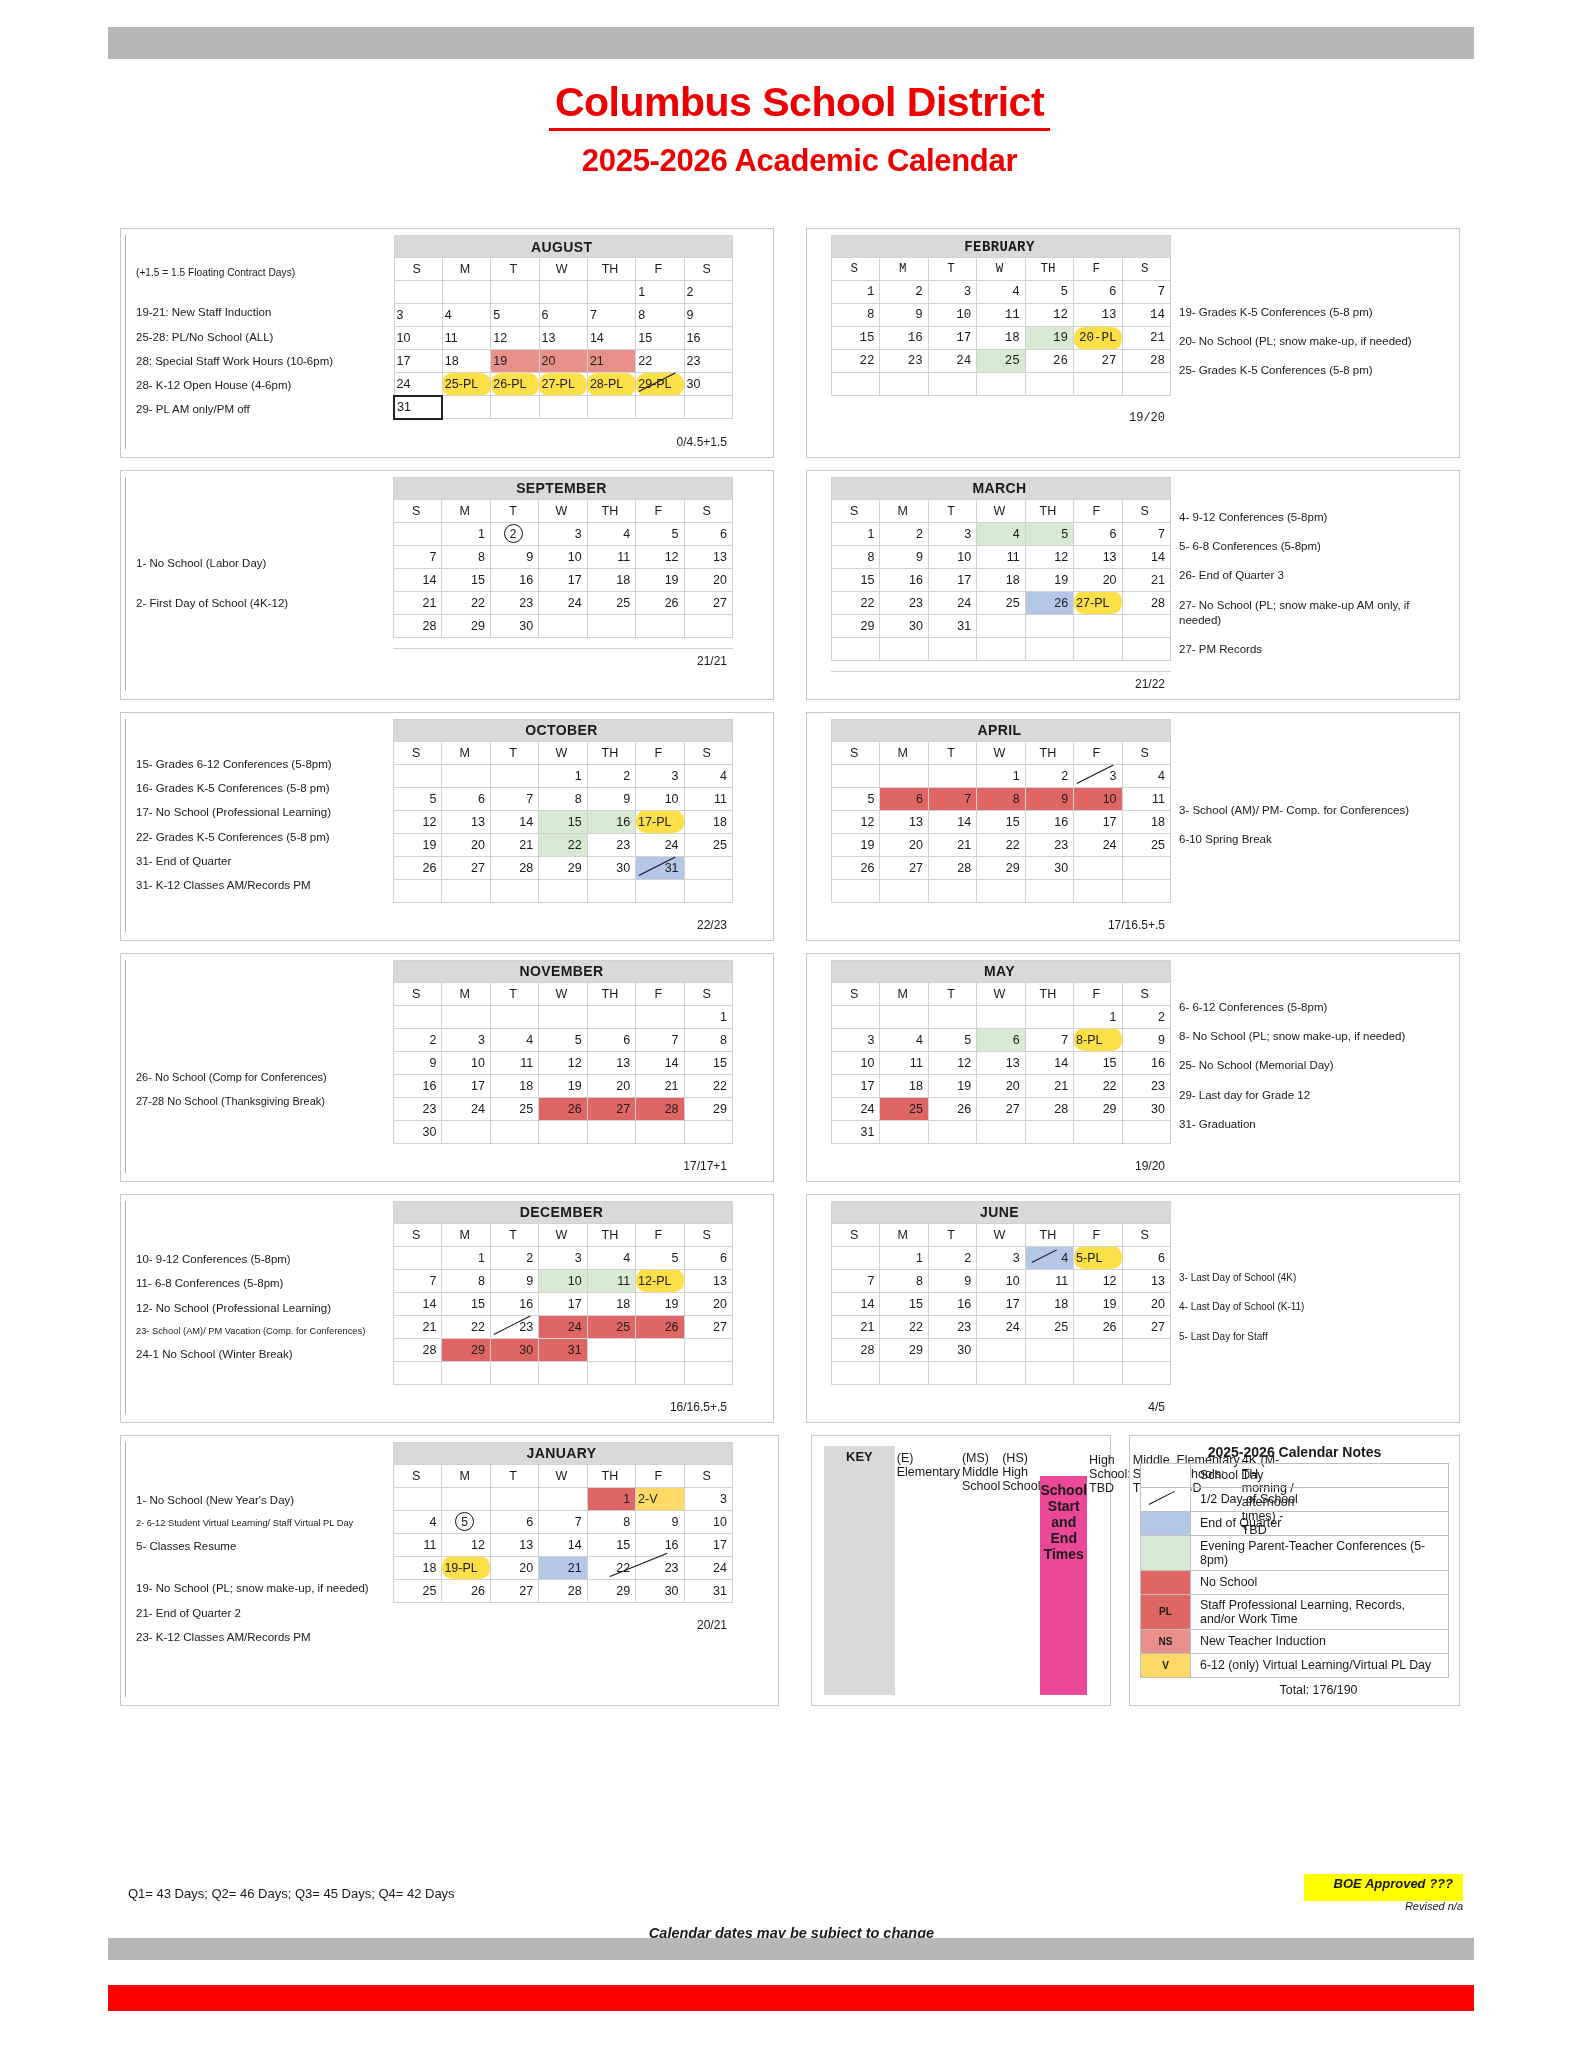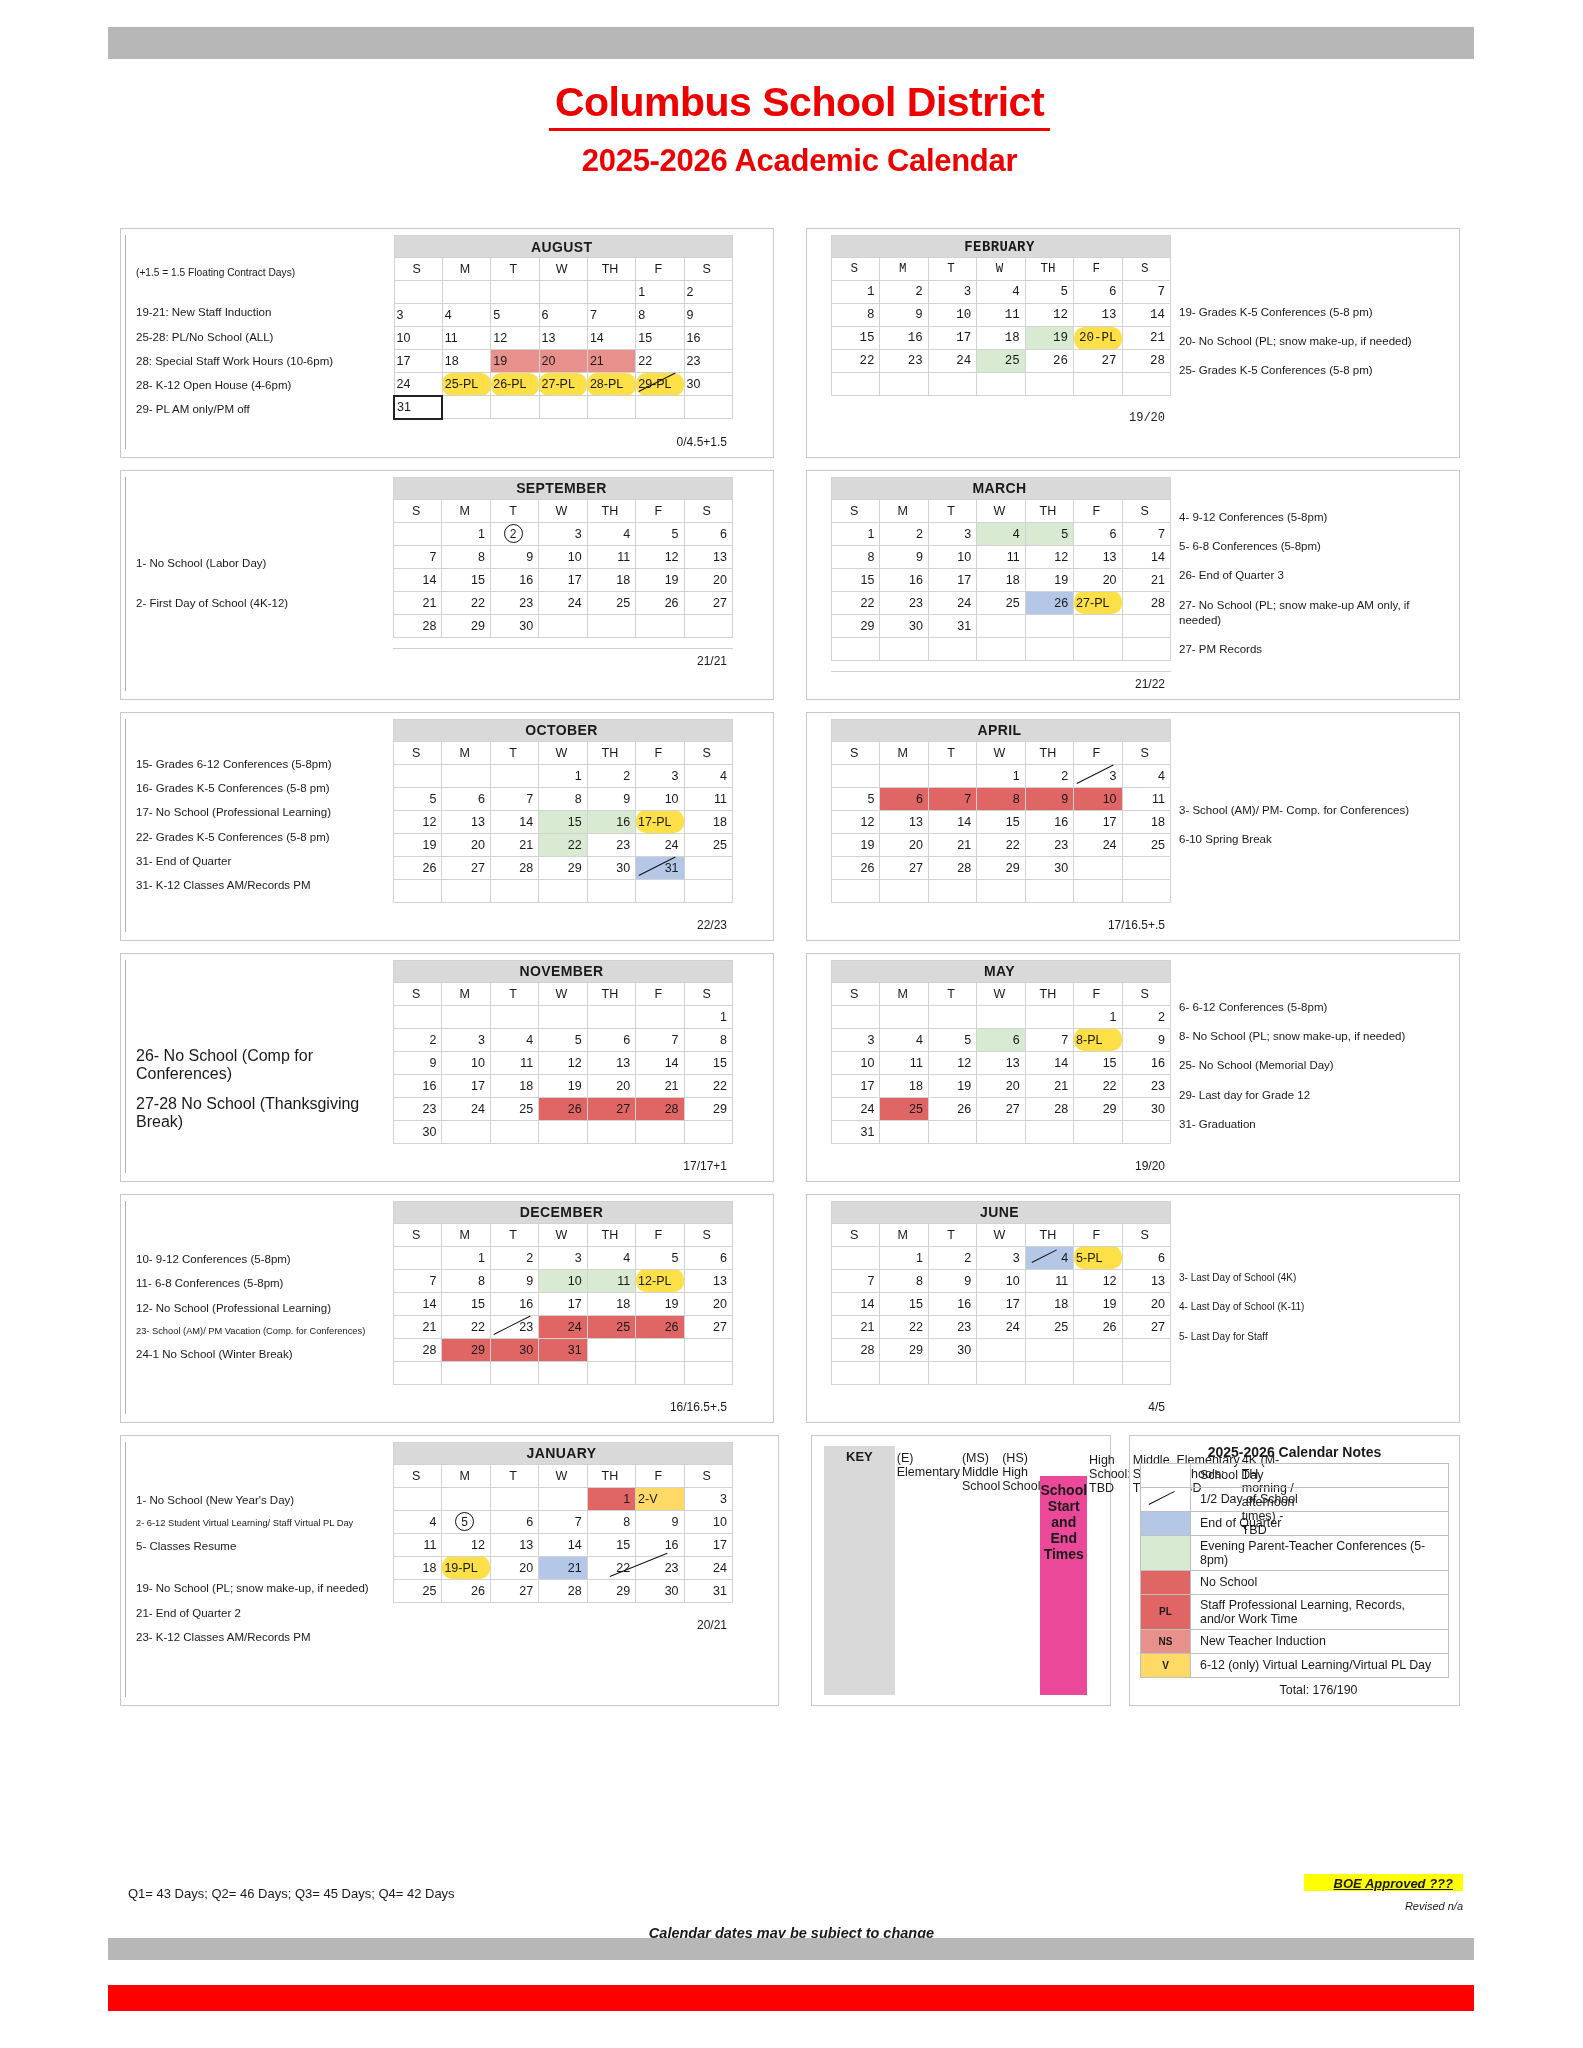--- a/index.html
+++ b/index.html
@@ -165,21 +165,21 @@
   .sw-no{ background:#e06666; }
   .sw-pl{ background:#e06666; }
   .sw-ns{ background:#e8908c; }
   .sw-v{ background:#ffd966; }
   .legend-total{ text-align:center; font-size:12.4px; padding-top:5px; padding-left:48px; }
 
   .qline{ position:absolute; left:128px; top:1886px; font-size:13px; }
   .boe{
     position:absolute; right:120px; top:1874px;
     background:#ffff00; font-style:italic; font-weight:bold;
-    font-size:13px; padding:2px 10px 0 30px; text-decoration:underline;
+    font-size:13px; padding:2px 10px 10px 30px; 
   }
   .revised{ position:absolute; right:120px; top:1900px; font-size:11px; font-style:italic; }
   .subjchange{
     position:absolute; left:0; top:1925px; width:100%; text-align:center;
     font-size:14.5px; font-style:italic; font-weight:bold;
   }
 </style>
 </head>
 <body>
 
@@ -671,21 +671,21 @@
       <div class="notes-right">
         <div class="nr">3- School (AM)/ PM- Comp. for Conferences)</div>
         <div class="nr">6-10 Spring Break</div>
       </div>
     </div>
   </div>
 
   <div class="row">
 
     <div class="panel">
-      <div class="notes-left" style="font-size:16px;">
+      <div class="notes-left" style="font-size:11px;">
         <div class="nl" style="margin-top:52px;">26- No School (Comp for Conferences)</div>
         <div class="nl">27-28 No School (Thanksgiving Break)</div>
       </div>
       <div class="cal-wrap">
         <table class="cal">
           <tbody>
               <tr>
                 <td class="monthname" colspan="7">NOVEMBER</td>
               </tr>
           <tr>

